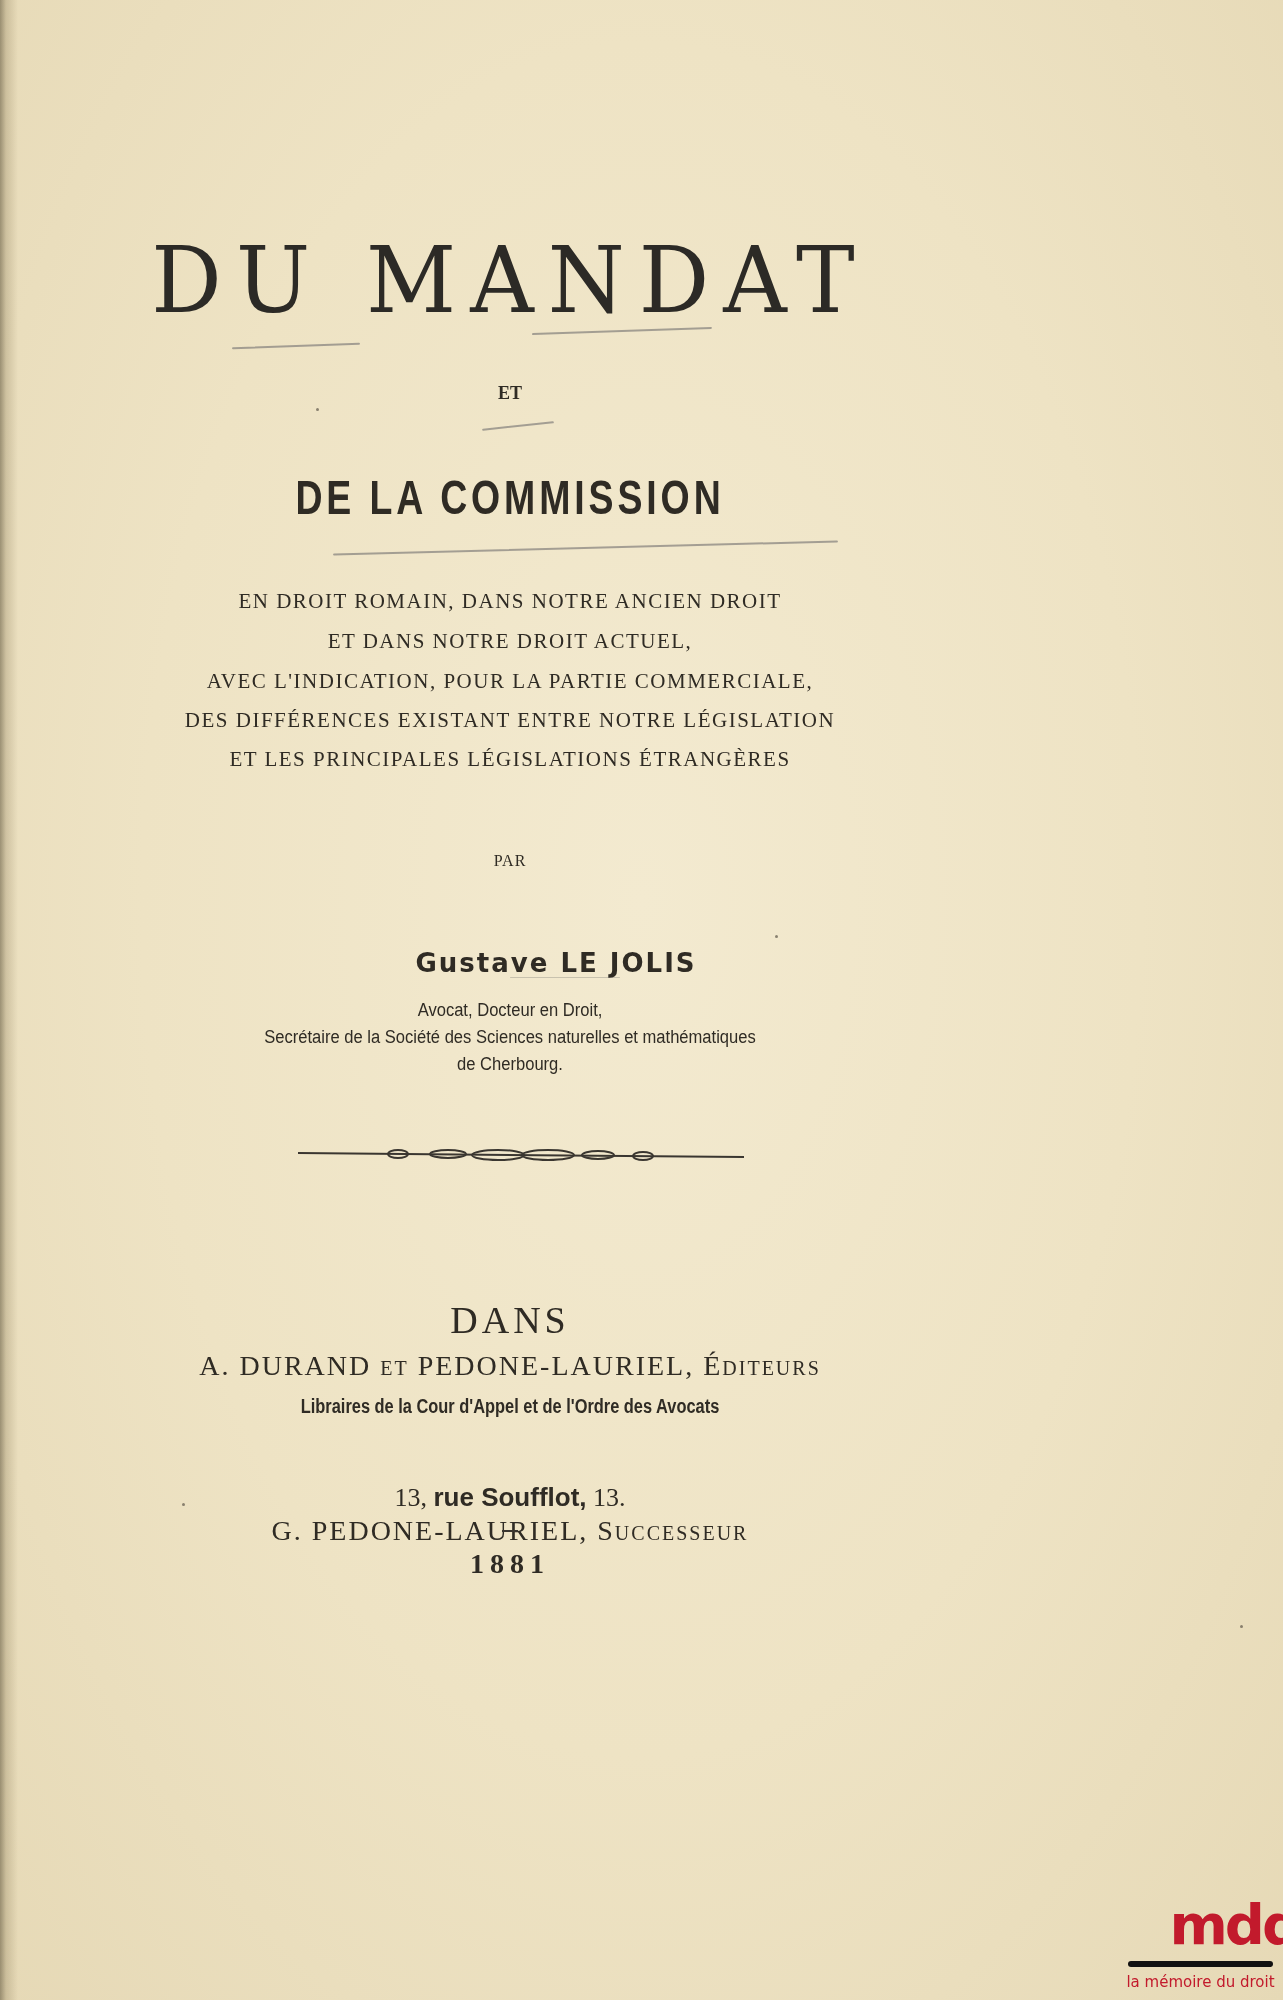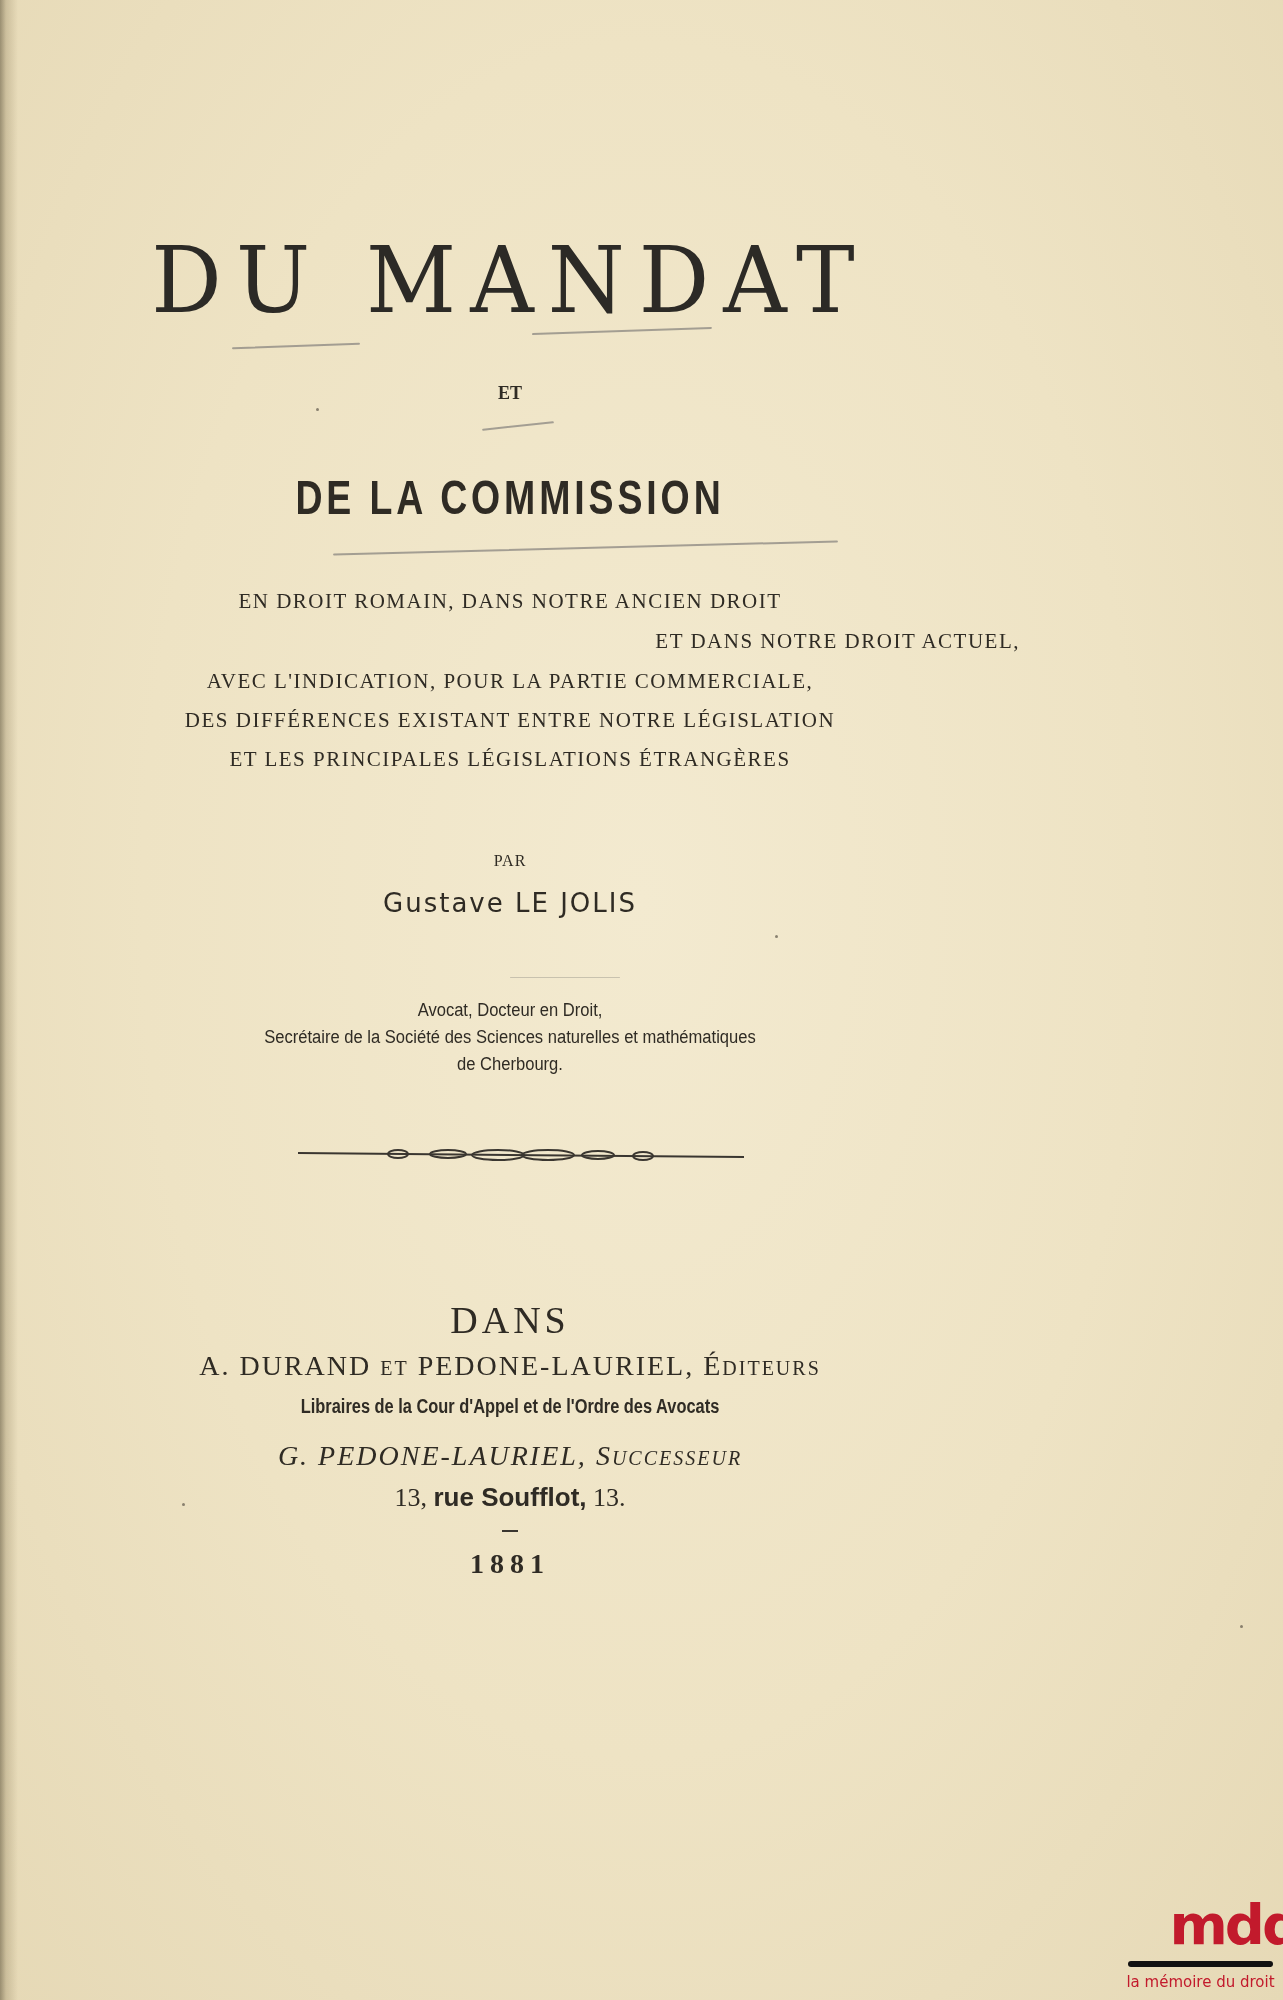--- a/index.html
+++ b/index.html
@@ -30,22 +30,23 @@
     .pencil { position: absolute; height: 2px; background: #8a8680; border-radius: 2px; opacity: 0.75; }
     .et { top: 383px; font-size: 18px; font-weight: bold; }
     .title-sub {
       top: 470px; font-size: 48px; font-weight: bold; letter-spacing: 5px;
       font-family: "Liberation Sans Narrow", "Liberation Sans", sans-serif;
       transform: scaleX(0.78); transform-origin: 510px 0;
     }
     .desc { font-size: 21px; letter-spacing: 1.5px; font-family: "Liberation Serif", serif; }
     .par { top: 852px; font-size: 16px; font-weight: normal; letter-spacing: 1px; }
     .author {
-      top: 888px; font-size: 26px; font-weight: normal; letter-spacing: 2px;
+      top: 948px; font-size: 26px; font-weight: bold; letter-spacing: 2px;
       font-family: "DejaVu Sans", sans-serif;
+      padding-left: 46px;
     }
     .author-sub { font-size: 18px; font-family: "Liberation Sans", sans-serif; transform: scaleX(0.92); transform-origin: 510px 0; }
     .ornament { position: absolute; top: 1145px; left: 298px; width: 446px; height: 20px; }
     .paris { top: 1298px; font-size: 38px; letter-spacing: 4px; }
     .pub { font-size: 28px; letter-spacing: 2px; }
     .sc { font-variant: small-caps; letter-spacing: 2px; }
     .libraires {
       top: 1395px; font-size: 20px; font-weight: bold;
       font-family: "Liberation Sans", sans-serif;
       transform: scaleX(0.82); transform-origin: 510px 0;
@@ -76,21 +77,21 @@
   <div class="pencil" style="left:232px;top:345px;width:128px;transform:rotate(-2deg);"></div>
   <div class="pencil" style="left:532px;top:330px;width:180px;transform:rotate(-2deg);"></div>
 
   <div class="line et">ET</div>
   <div class="pencil" style="left:482px;top:425px;width:72px;transform:rotate(-6deg);"></div>
 
   <div class="line title-sub">DE LA COMMISSION</div>
   <div class="pencil" style="left:333px;top:547px;width:505px;transform:rotate(-1.5deg);"></div>
 
   <div class="line desc" style="top:589px;">EN DROIT ROMAIN, DANS NOTRE ANCIEN DROIT</div>
-  <div class="line desc" style="top:629px;text-align:right;">ET DANS NOTRE DROIT ACTUEL,</div>
+  <div class="line desc" style="top:629px;">ET DANS NOTRE DROIT ACTUEL,</div>
   <div class="line desc" style="top:669px;">AVEC L'INDICATION, POUR LA PARTIE COMMERCIALE,</div>
   <div class="line desc" style="top:708px;">DES DIFFÉRENCES EXISTANT ENTRE NOTRE LÉGISLATION</div>
   <div class="line desc" style="top:747px;">ET LES PRINCIPALES LÉGISLATIONS ÉTRANGÈRES</div>
 
   <div class="line par">PAR</div>
   <div class="line author">Gustave LE JOLIS</div>
   <div class="pencil" style="left:510px;top:977px;width:110px;height:1px;opacity:0.4;"></div>
 
   <div class="line author-sub" style="top:1000px;">Avocat, Docteur en Droit,</div>
   <div class="line author-sub" style="top:1027px;">Secrétaire de la Société des Sciences naturelles et mathématiques</div>
@@ -110,21 +111,21 @@
 
   <div class="line pub" style="top:1350px;">
     <span>A. DURAND</span>
     <span class="sc">et</span>
     <span>PEDONE-LAURIEL,</span>
     <span class="sc">Éditeurs</span>
   </div>
 
   <div class="line libraires">Libraires de la Cour d'Appel et de l'Ordre des Avocats</div>
 
-  <div class="line pub" style="top:1440px;font-style:italic;">
+  <div class="line pub" style="top:1515px;">
     <span>G. PEDONE-LAURIEL,</span>
     <span class="sc">Successeur</span>
   </div>
 
   <div class="line addr">
     <span>13,</span>
     <b>rue Soufflot,</b>
     <span>13.</span>
   </div>
 

